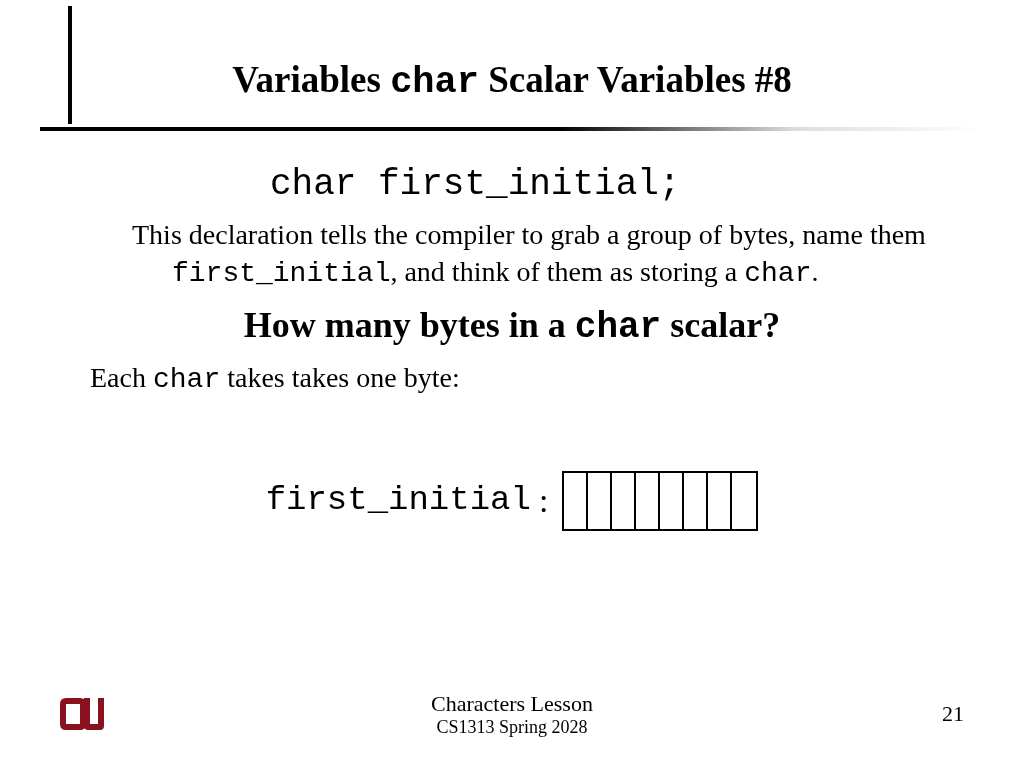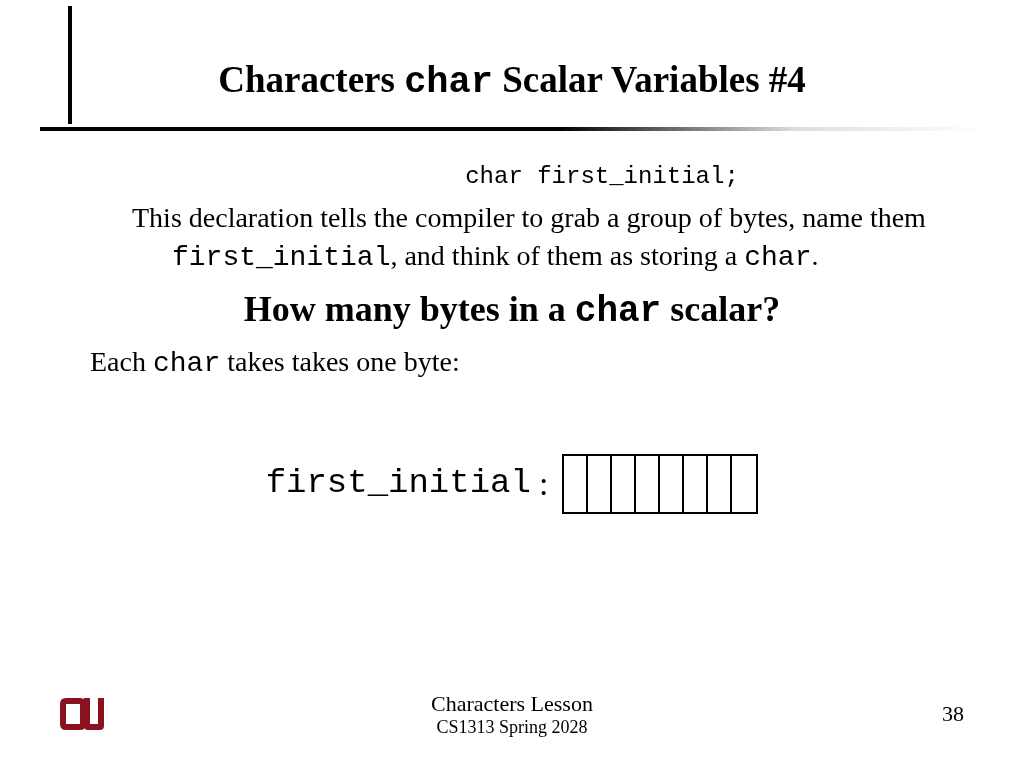--- a/index.html
+++ b/index.html
@@ -46,22 +46,22 @@
   }
   .content {
     padding: 14px 50px 0 50px;
     font-size: 28px;
     line-height: 1.35;
   }
   .content .mono { font-family: "Courier New", Courier, monospace; }
   .para { margin-bottom: 6px; }
   .code-line {
     font-family: "Courier New", Courier, monospace;
-    font-size: 24px;
-    text-align: center;
+    font-size: 36px;
+    text-align: left;
     padding-left: 180px;
     margin: 4px 0 6px 0;
   }
   .hanging {
     text-indent: -40px;
     padding-left: 82px;
   }
   .question {
     text-align: center;
     font-weight: bold;
@@ -126,21 +126,21 @@
   }
 </style>
 </head>
 <body>
 
 <div class="slide">
 
   <div class="header-area">
     <div class="vline"></div>
     <div class="title">
-      <span>Characters </span><span class="mono">char</span><span> Scalar Variables #4</span>
+      <span>Variables </span><span class="mono">char</span><span> Scalar Variables #8</span>
     </div>
     <div class="hrule"></div>
   </div>
 
   <div class="content">
 
 
     <div class="code-line">char first_initial;</div>
 
     <div class="para hanging">
@@ -178,16 +178,16 @@
         <g fill="#8a1220">
           <path d="M6 8 h14 q6 0 6 6 v20 q0 6 -6 6 h-14 q-6 0 -6 -6 v-20 q0 -6 6 -6 z M6 14 v20 h14 v-20 z"></path>
           <path d="M24 8 h6 v26 h8 v-26 h6 v28 q0 4 -4 4 h-12 q-4 0 -4 -4 z"></path>
         </g>
       </svg>
     </div>
     <div class="footer-center">
       <div class="lesson">Characters Lesson</div>
       <div class="course">CS1313 Spring 2028</div>
     </div>
-    <div class="page-num">38</div>
+    <div class="page-num">21</div>
   </div>
 
 </div>
 
 </body></html>

